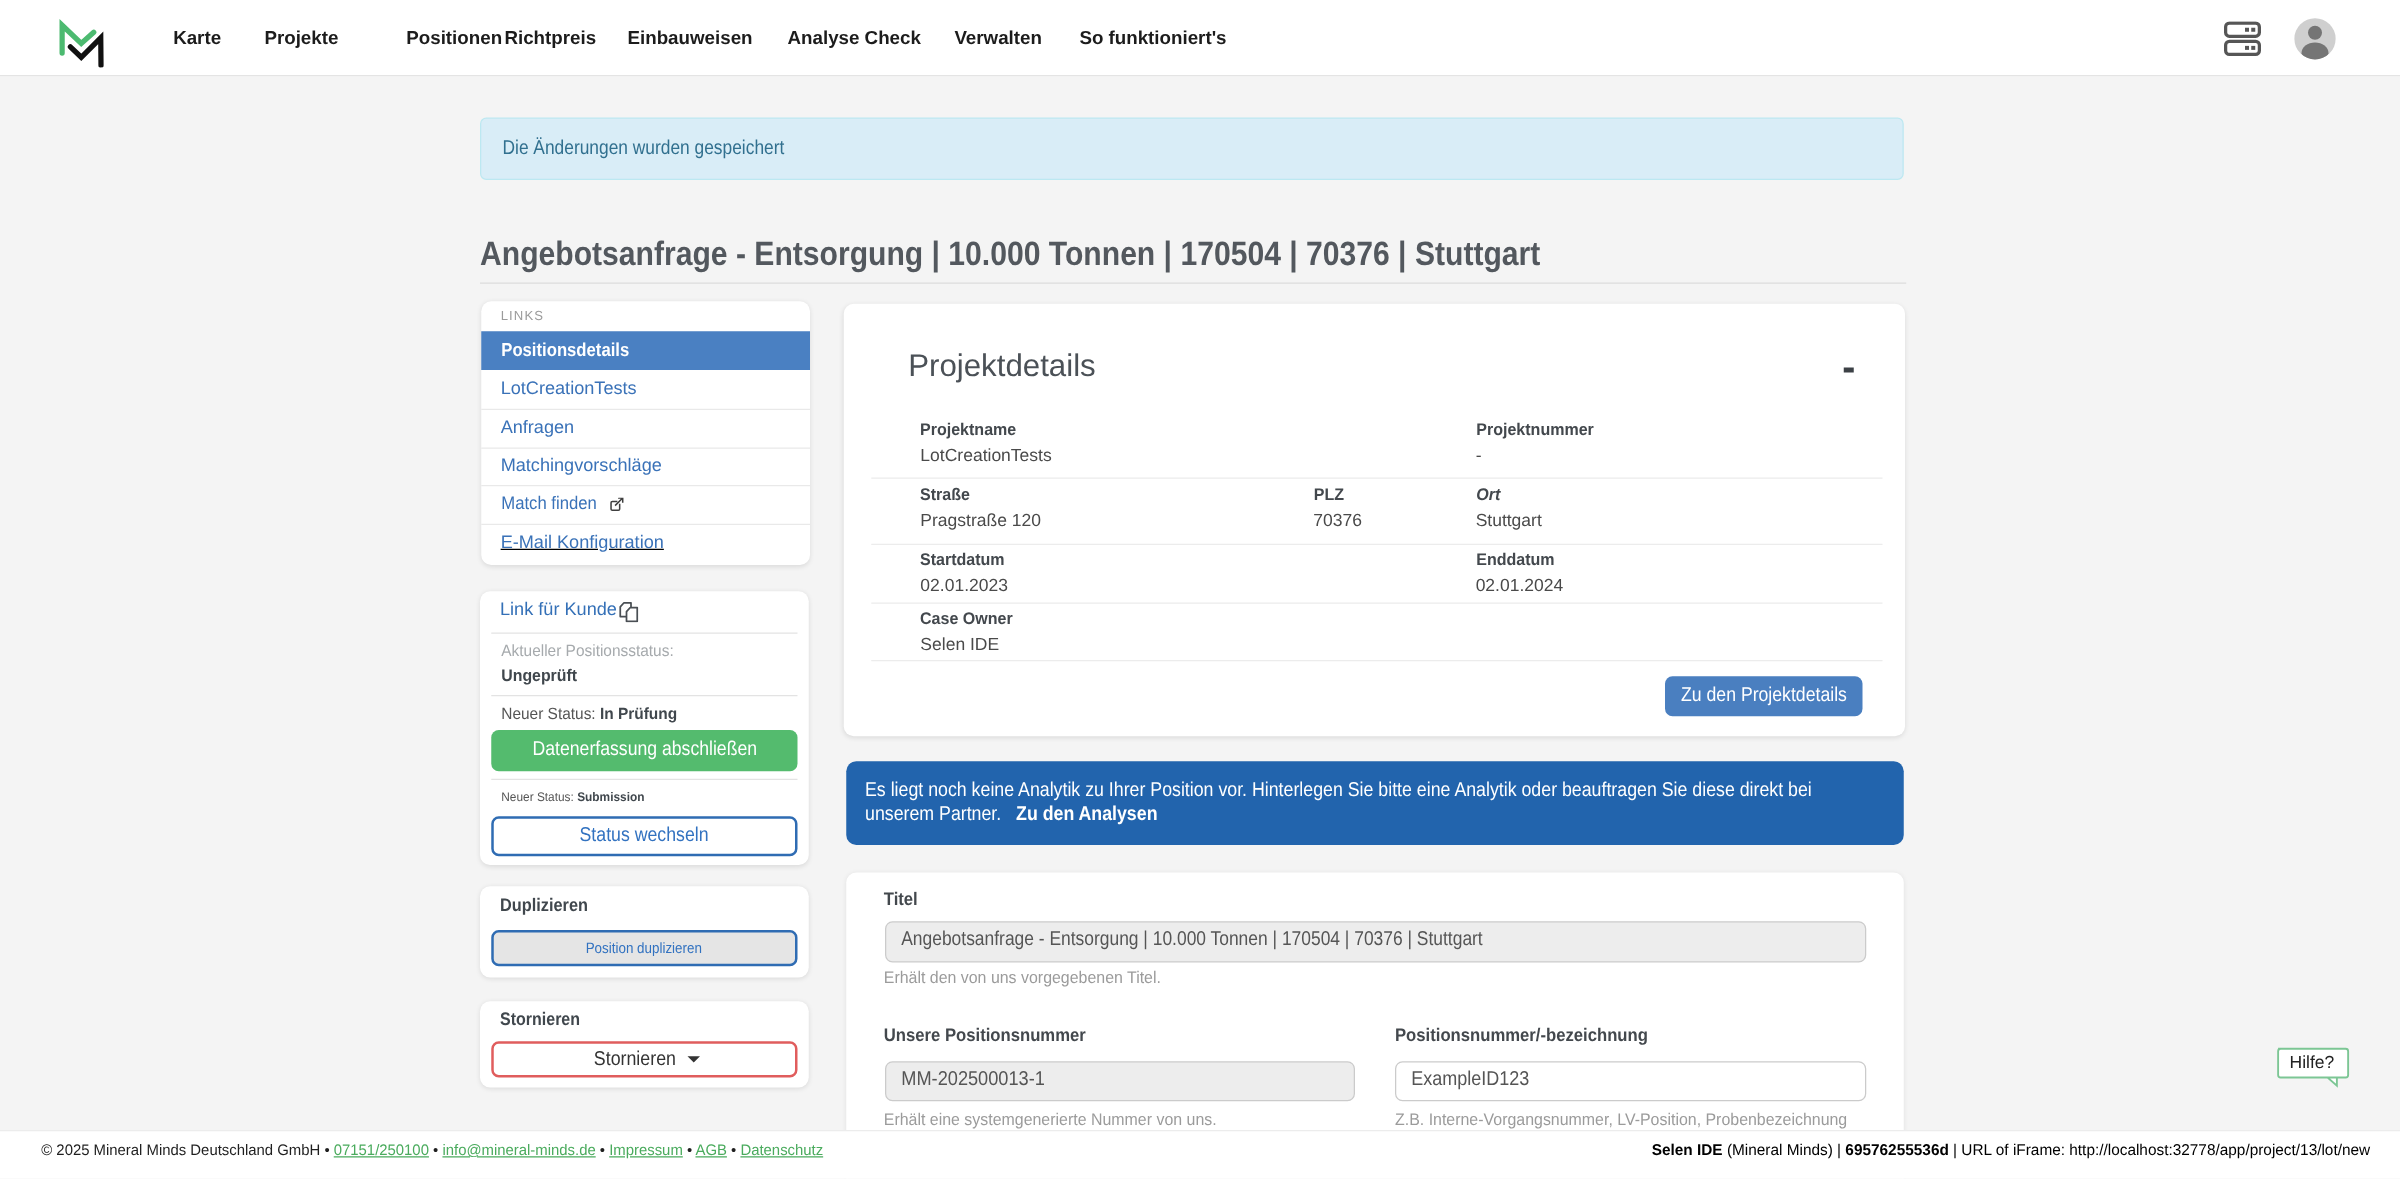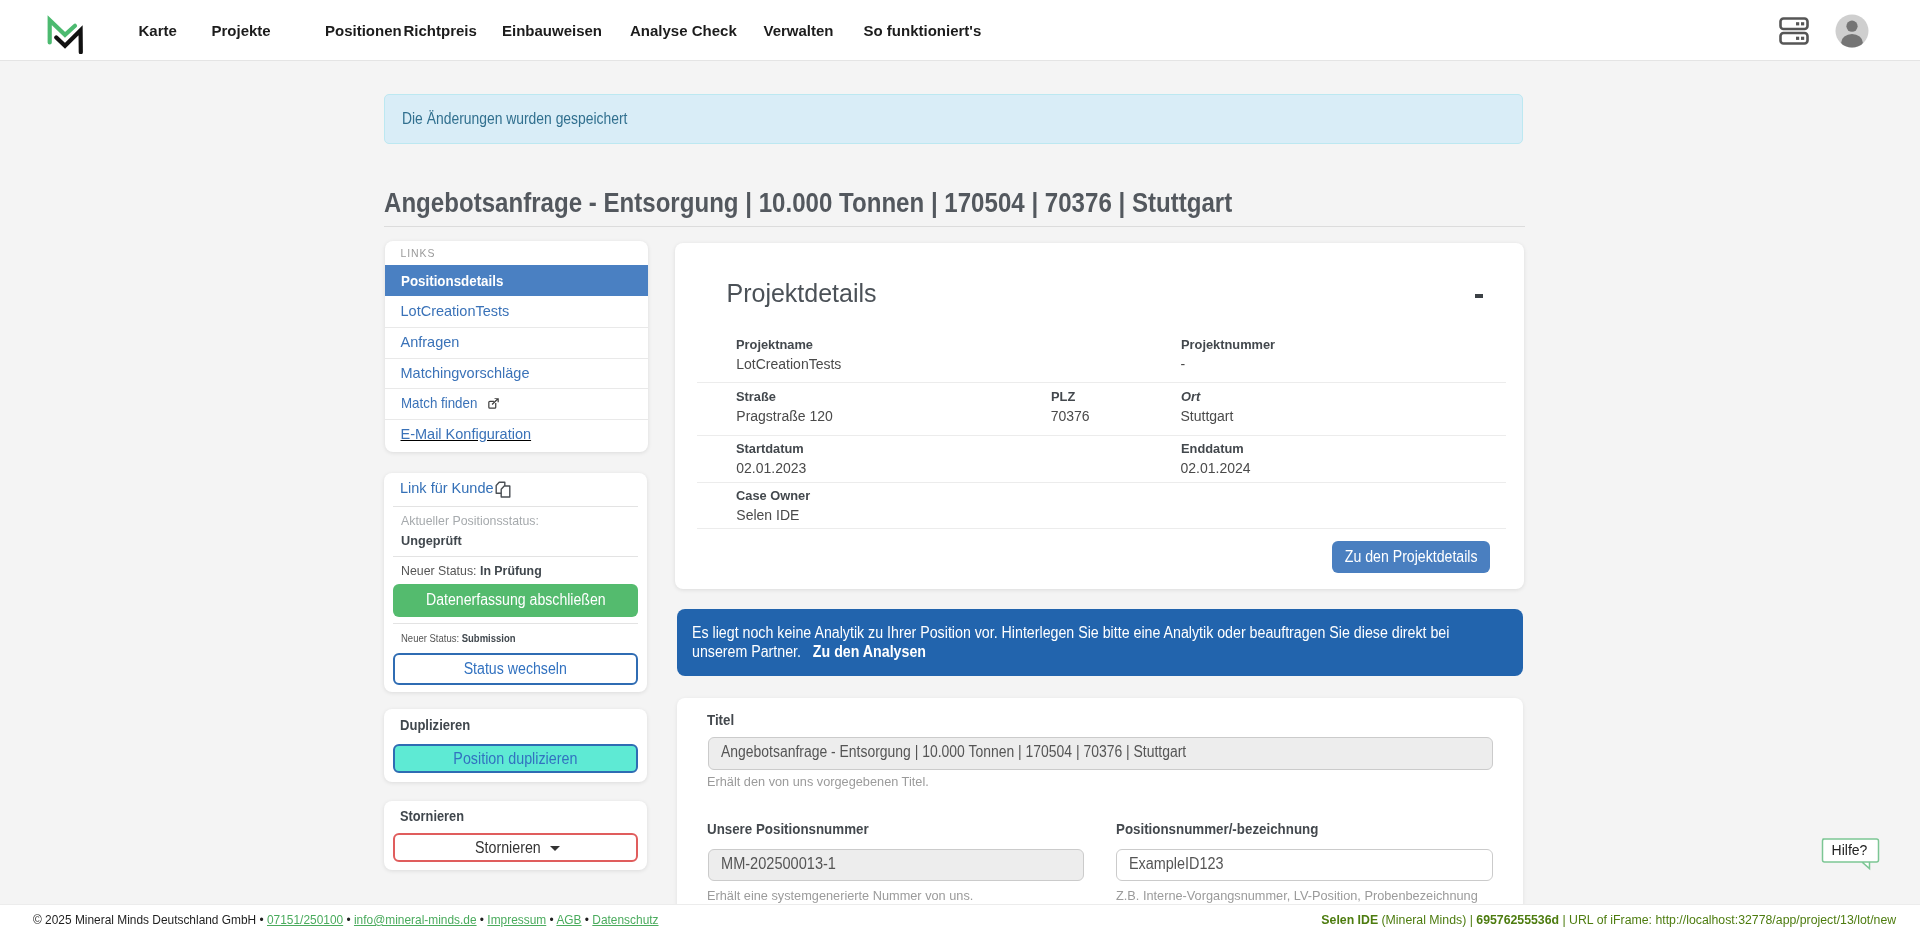--- a/index.html
+++ b/index.html
@@ -112,21 +112,21 @@
   <div class="sep" style="top:83.5px; left:9px; right:9px; background:#e3e3e3;"></div>
   <div class="abs" style="left:16.5px; top:90px; height:15px; line-height:15px; font-size:13px; color:#555;"><span class="cx" style="transform:scaleX(.95);">Neuer Status: <b style="color:#40474d;">In Prüfung</b></span></div>
   <div class="btn" style="left:8.7px; top:111.5px; width:245.5px; height:32.5px; background:#54bb6e; color:#fff; line-height:32.5px; font-size:16px;"><span class="cc" style="transform:scaleX(.882);">Datenerfassung abschließen</span></div>
   <div class="sep" style="top:150.5px; left:9px; right:9px; background:#e3e3e3;"></div>
   <div class="abs" style="left:16.5px; top:158px; height:15px; line-height:15px; font-size:10px; color:#555;text-align:center;"><span class="cx" style="transform:scaleX(.95);">Neuer Status: <b style="color:#40474d;">Submission</b></span></div>
   <div class="btn" style="left:8.7px; top:180.3px; width:245.5px; height:32.6px; background:#fff; border:2px solid #2f6cb3; color:#3272c0; line-height:28.6px; font-size:16px;"><span class="cc" style="transform:scaleX(.886);">Status wechseln</span></div>
 </div>
 
 <div class="card" style="left:384px; top:709px; width:263px; height:72.5px;">
   <div class="abs" style="left:16px; top:9px; height:15px; line-height:15px; font-size:14.5px; font-weight:700; color:#40474d;"><span class="cx" style="transform:scaleX(.9);">Duplizieren</span></div>
-  <div class="btn" style="left:8.7px; top:34.5px; width:245.5px; height:29.7px; background:#5eead4; border:2px solid #2f6cb3; color:#3272c0; line-height:25.7px; font-size:16px;"><span class="cc" style="transform:scaleX(.894);">Position duplizieren</span></div>
+  <div class="btn" style="left:8.7px; top:34.5px; width:245.5px; height:29.7px; background:#e5e5e5; border:2px solid #2f6cb3; color:#3272c0; line-height:25.7px; font-size:12px;"><span class="cc" style="transform:scaleX(.894);">Position duplizieren</span></div>
 </div>
 
 <div class="card" style="left:384px; top:801px; width:263px; height:69.3px;">
   <div class="abs" style="left:16px; top:8px; height:15px; line-height:15px; font-size:14.5px; font-weight:700; color:#40474d;"><span class="cx" style="transform:scaleX(.883);">Stornieren</span></div>
   <div class="btn" style="left:8.7px; top:31.6px; width:245.5px; height:29.7px; background:#fff; border:2px solid #e05d5d; color:#333; line-height:25.7px; font-size:16px;"><span class="cc" style="transform:scaleX(.89);">Stornieren</span><span style="display:inline-block; width:0; height:0; border-left:5px solid transparent; border-right:5px solid transparent; border-top:5px solid #333; vertical-align:2px; margin-left:5px;"></span></div>
 </div>
 
 <div class="card" style="left:674.5px; top:243px; width:849px; height:346px;">
   <div class="abs" style="left:52px; top:38px; font-size:25px; line-height:25px; color:#4b5157;">Projektdetails</div>
   <div class="abs" style="left:800.4px; top:51.3px; width:8.6px; height:3.8px; background:#3c4146;"></div>
@@ -179,14 +179,14 @@
   <div class="abs help" style="left:439px; top:191.4px; height:14px; line-height:14px;"><span class="cx" style="transform:scaleX(.944);">Z.B. Interne-Vorgangsnummer, LV-Position, Probenbezeichnung</span></div>
 </div>
 
 <svg class="abs" style="left:1816px; top:834px; z-index:45;" width="72" height="42" viewBox="0 0 72 42">
   <path d="M6.5 5 h54 a2 2 0 0 1 2 2 v19 a2 2 0 0 1 -2 2 h-14.5 l7.5 6.5 v-6.5 h-45 a2 2 0 0 1 -2-2 v-19 a2 2 0 0 1 2-2 z" fill="#fff" stroke="#7cc694" stroke-width="1.5"></path>
   <text x="33.5" y="20.5" text-anchor="middle" font-family="Liberation Sans, sans-serif" font-size="14" fill="#222">Hilfe?</text>
 </svg>
 
 <div id="footer">
   <div class="abs" style="left:33px; top:7px; height:16px; line-height:16px; font-size:12.2px; color:#1f1f1f;"><span class="cx" style="transform:scaleX(.977);">© 2025 Mineral Minds Deutschland GmbH • <a>07151/250100</a> • <a>info@mineral-minds.de</a> • <a>Impressum</a> • <a>AGB</a> • <a>Datenschutz</a></span></div>
-  <div class="abs" style="right:24px; top:7px; height:16px; line-height:16px; font-size:12.5px; color:#4d7c0f;"><span class="cx" style="transform:scaleX(.984); transform-origin:100% 50%;"><b>Selen IDE</b> (Mineral Minds) | <b>69576255536d</b> | URL of iFrame: http://localhost:32778/app/project/13/lot/new</span></div>
+  <div class="abs" style="right:24px; top:7px; height:16px; line-height:16px; font-size:12.5px; color:#000000;"><span class="cx" style="transform:scaleX(.984); transform-origin:100% 50%;"><b>Selen IDE</b> (Mineral Minds) | <b>69576255536d</b> | URL of iFrame: http://localhost:32778/app/project/13/lot/new</span></div>
 </div>
 
 </body></html>

